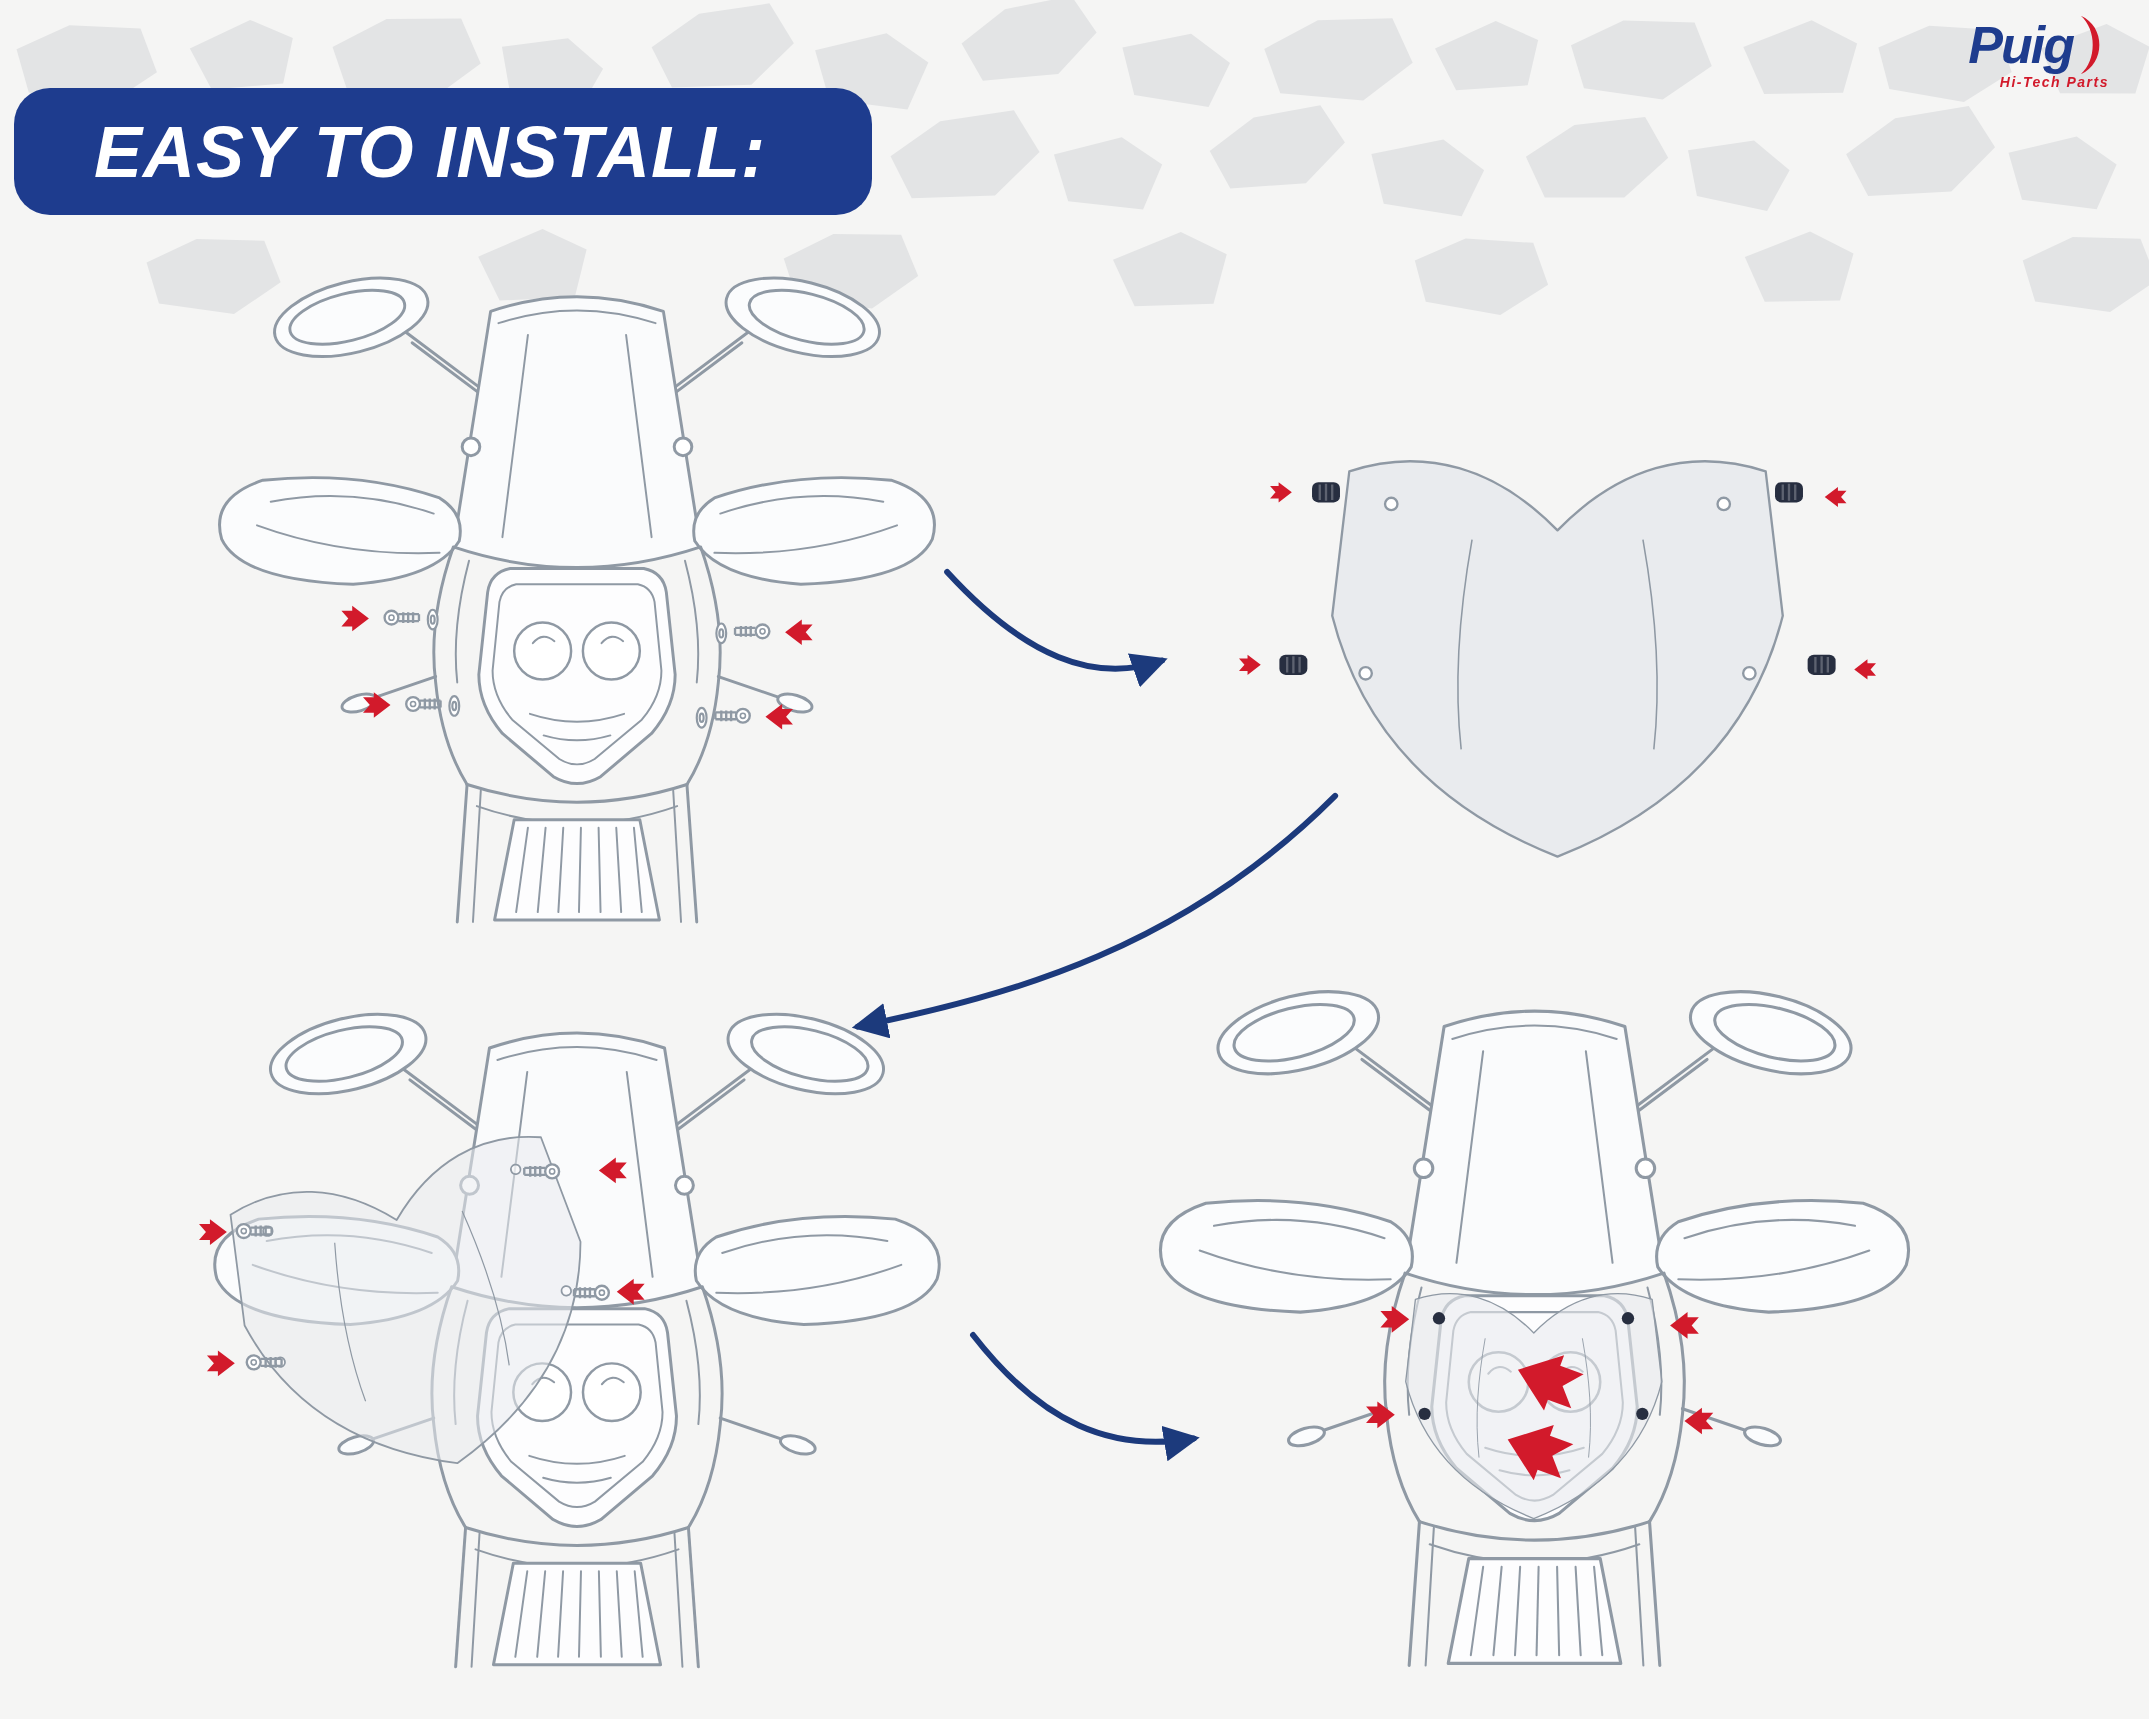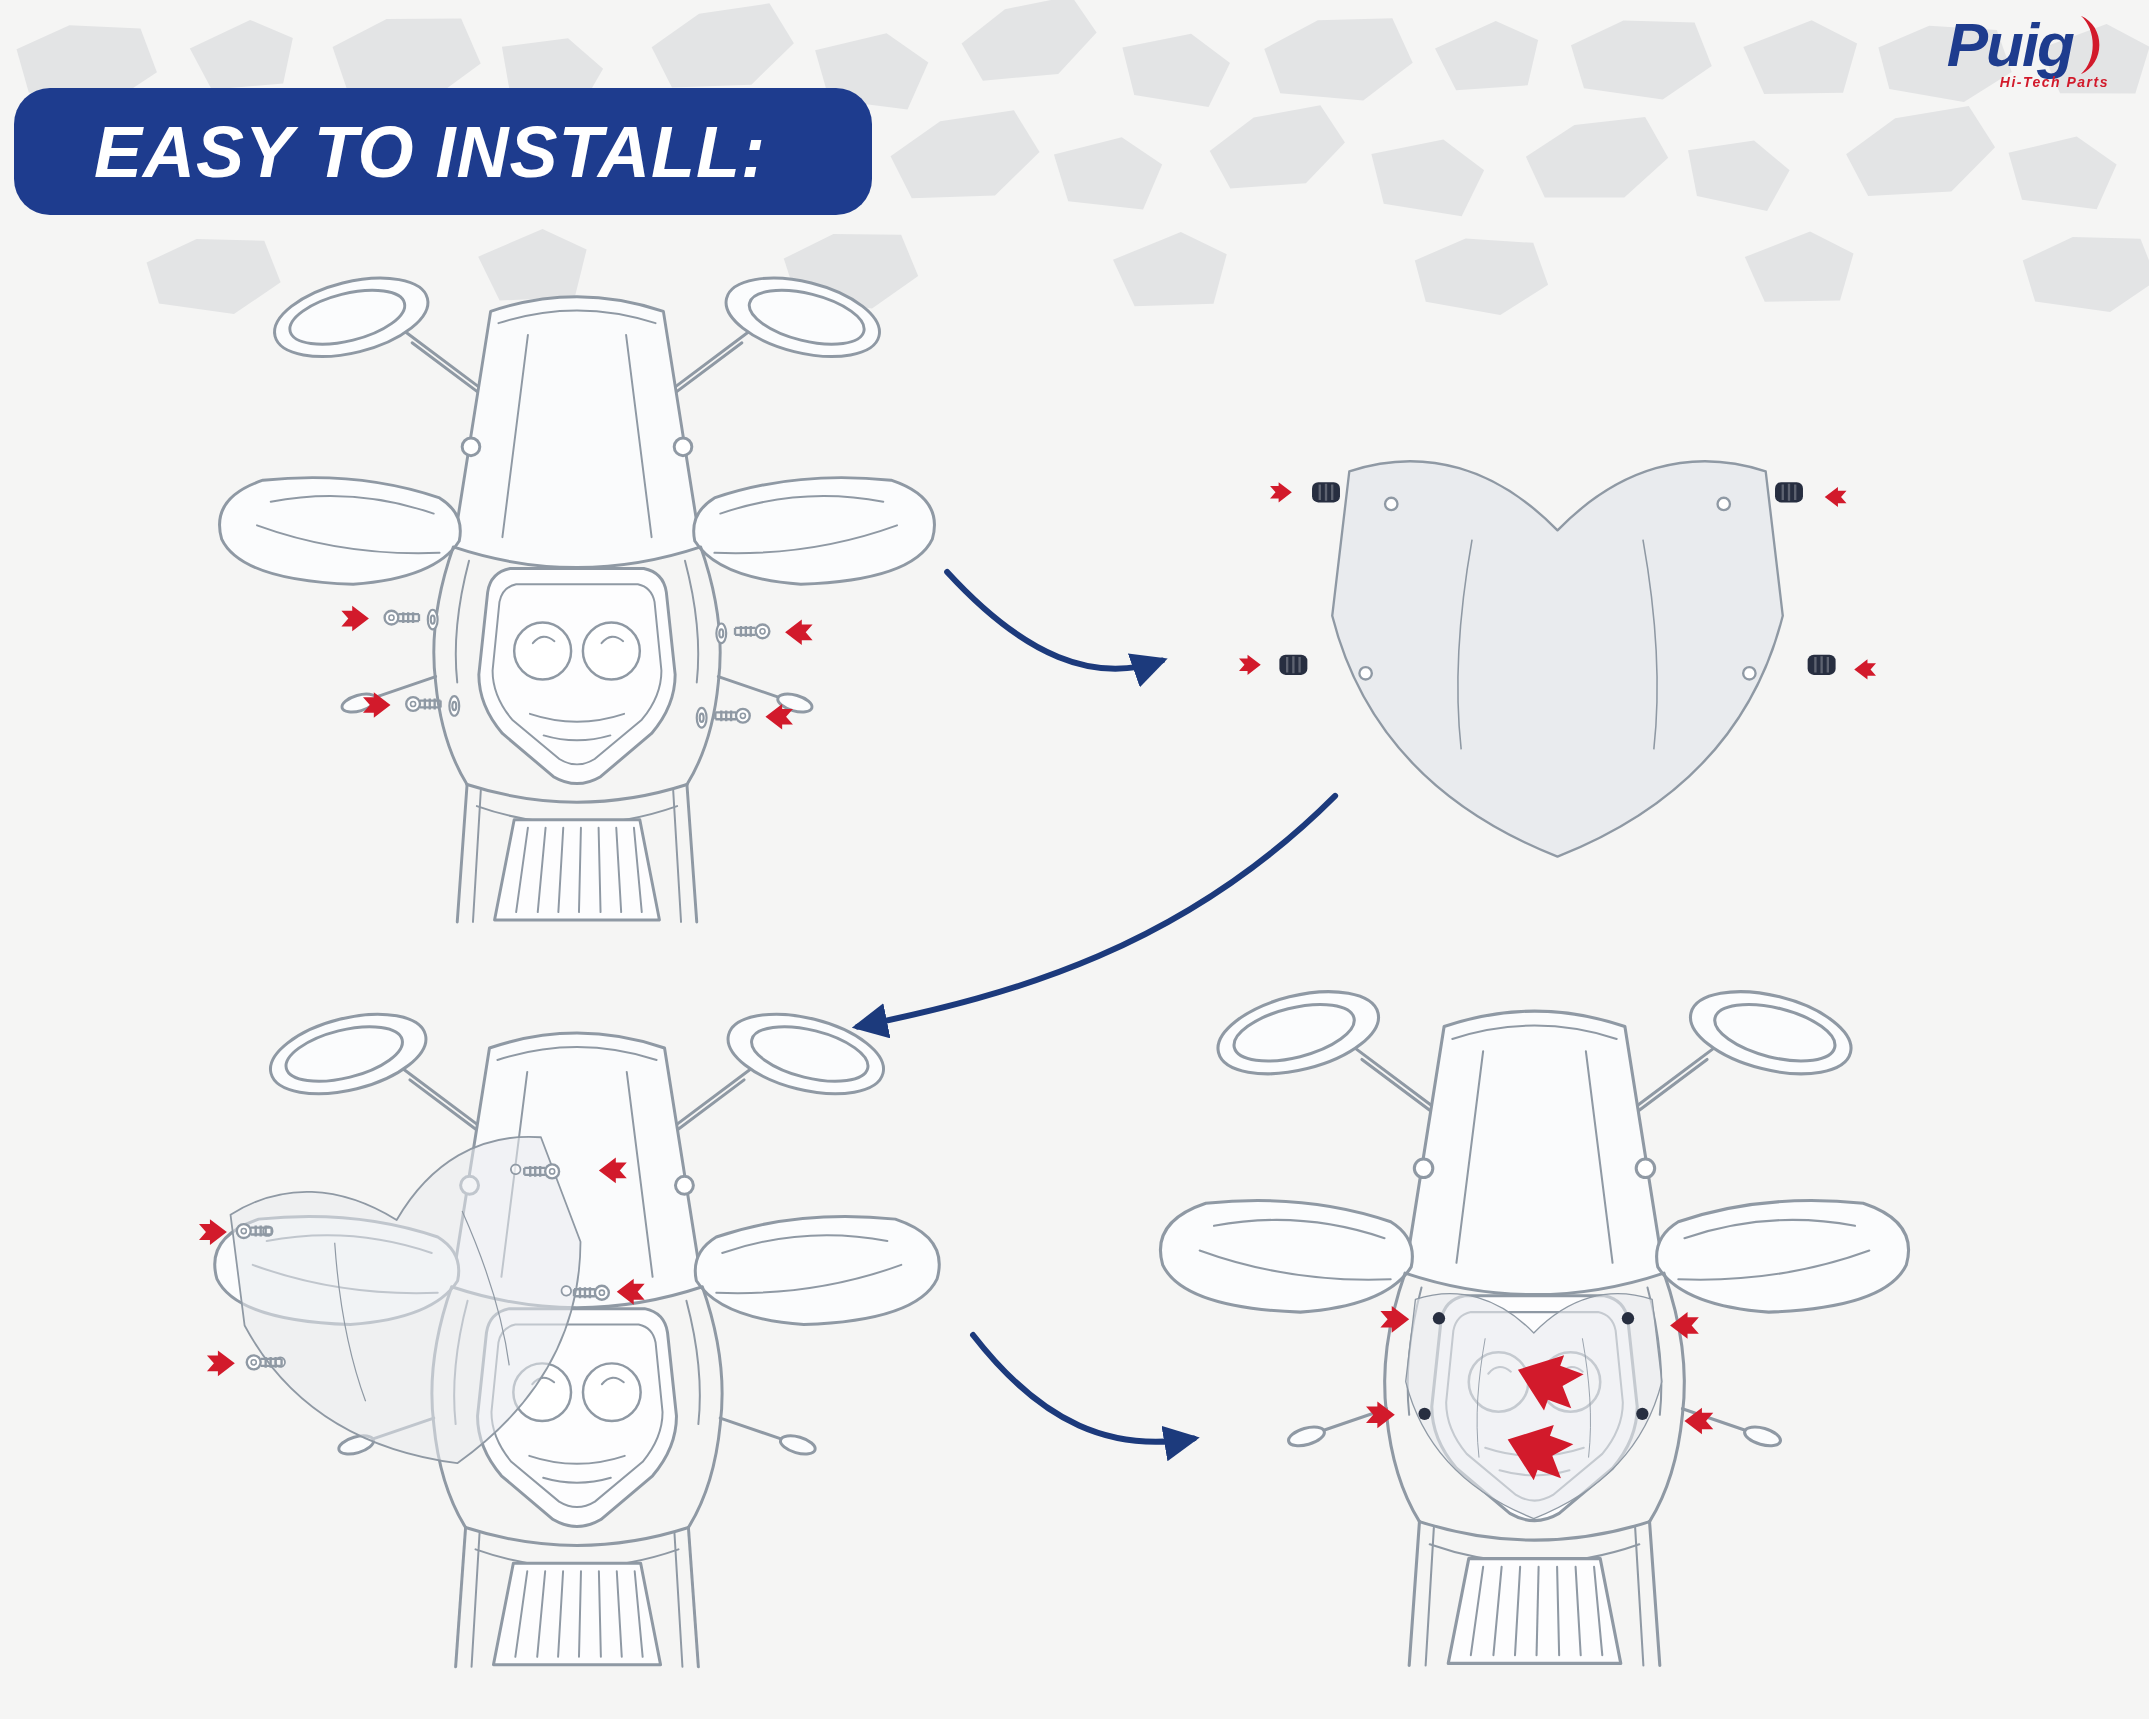--- a/index.html
+++ b/index.html
@@ -24,21 +24,21 @@
     display:flex; align-items:center; padding-left:80px;
   }
   .banner h1 {
     margin:0; color:#ffffff; font-size:72px; font-weight:bold; font-style:italic;
     letter-spacing:1px; white-space:nowrap;
   }
 
   .logo { position:absolute; top:14px; right:34px; display:flex; flex-direction:column; align-items:flex-end; }
   .logo .brandrow { display:flex; align-items:center; }
   .logo .brand {
-    color: var(--banner-blue, #1e3c8e); font-size:62px; font-weight:bold; font-style:italic;
+    color: var(--banner-blue, #1e3c8e); font-size:52px; font-weight:bold; font-style:italic;
     letter-spacing:-2px; line-height:1;
   }
   .logo .swoosh { width:40px; height:62px; margin-left:2px; }
   .logo .tagline {
     color: var(--accent-red, #d21a2b); font-size:14px; font-weight:bold; font-style:italic;
     letter-spacing:1.5px; margin-top:-2px; margin-right:6px;
   }
 
   svg.panel { position:absolute; overflow:visible; }
   .flow { position:absolute; left:0; top:0; width:2149px; height:1719px; pointer-events:none; }

